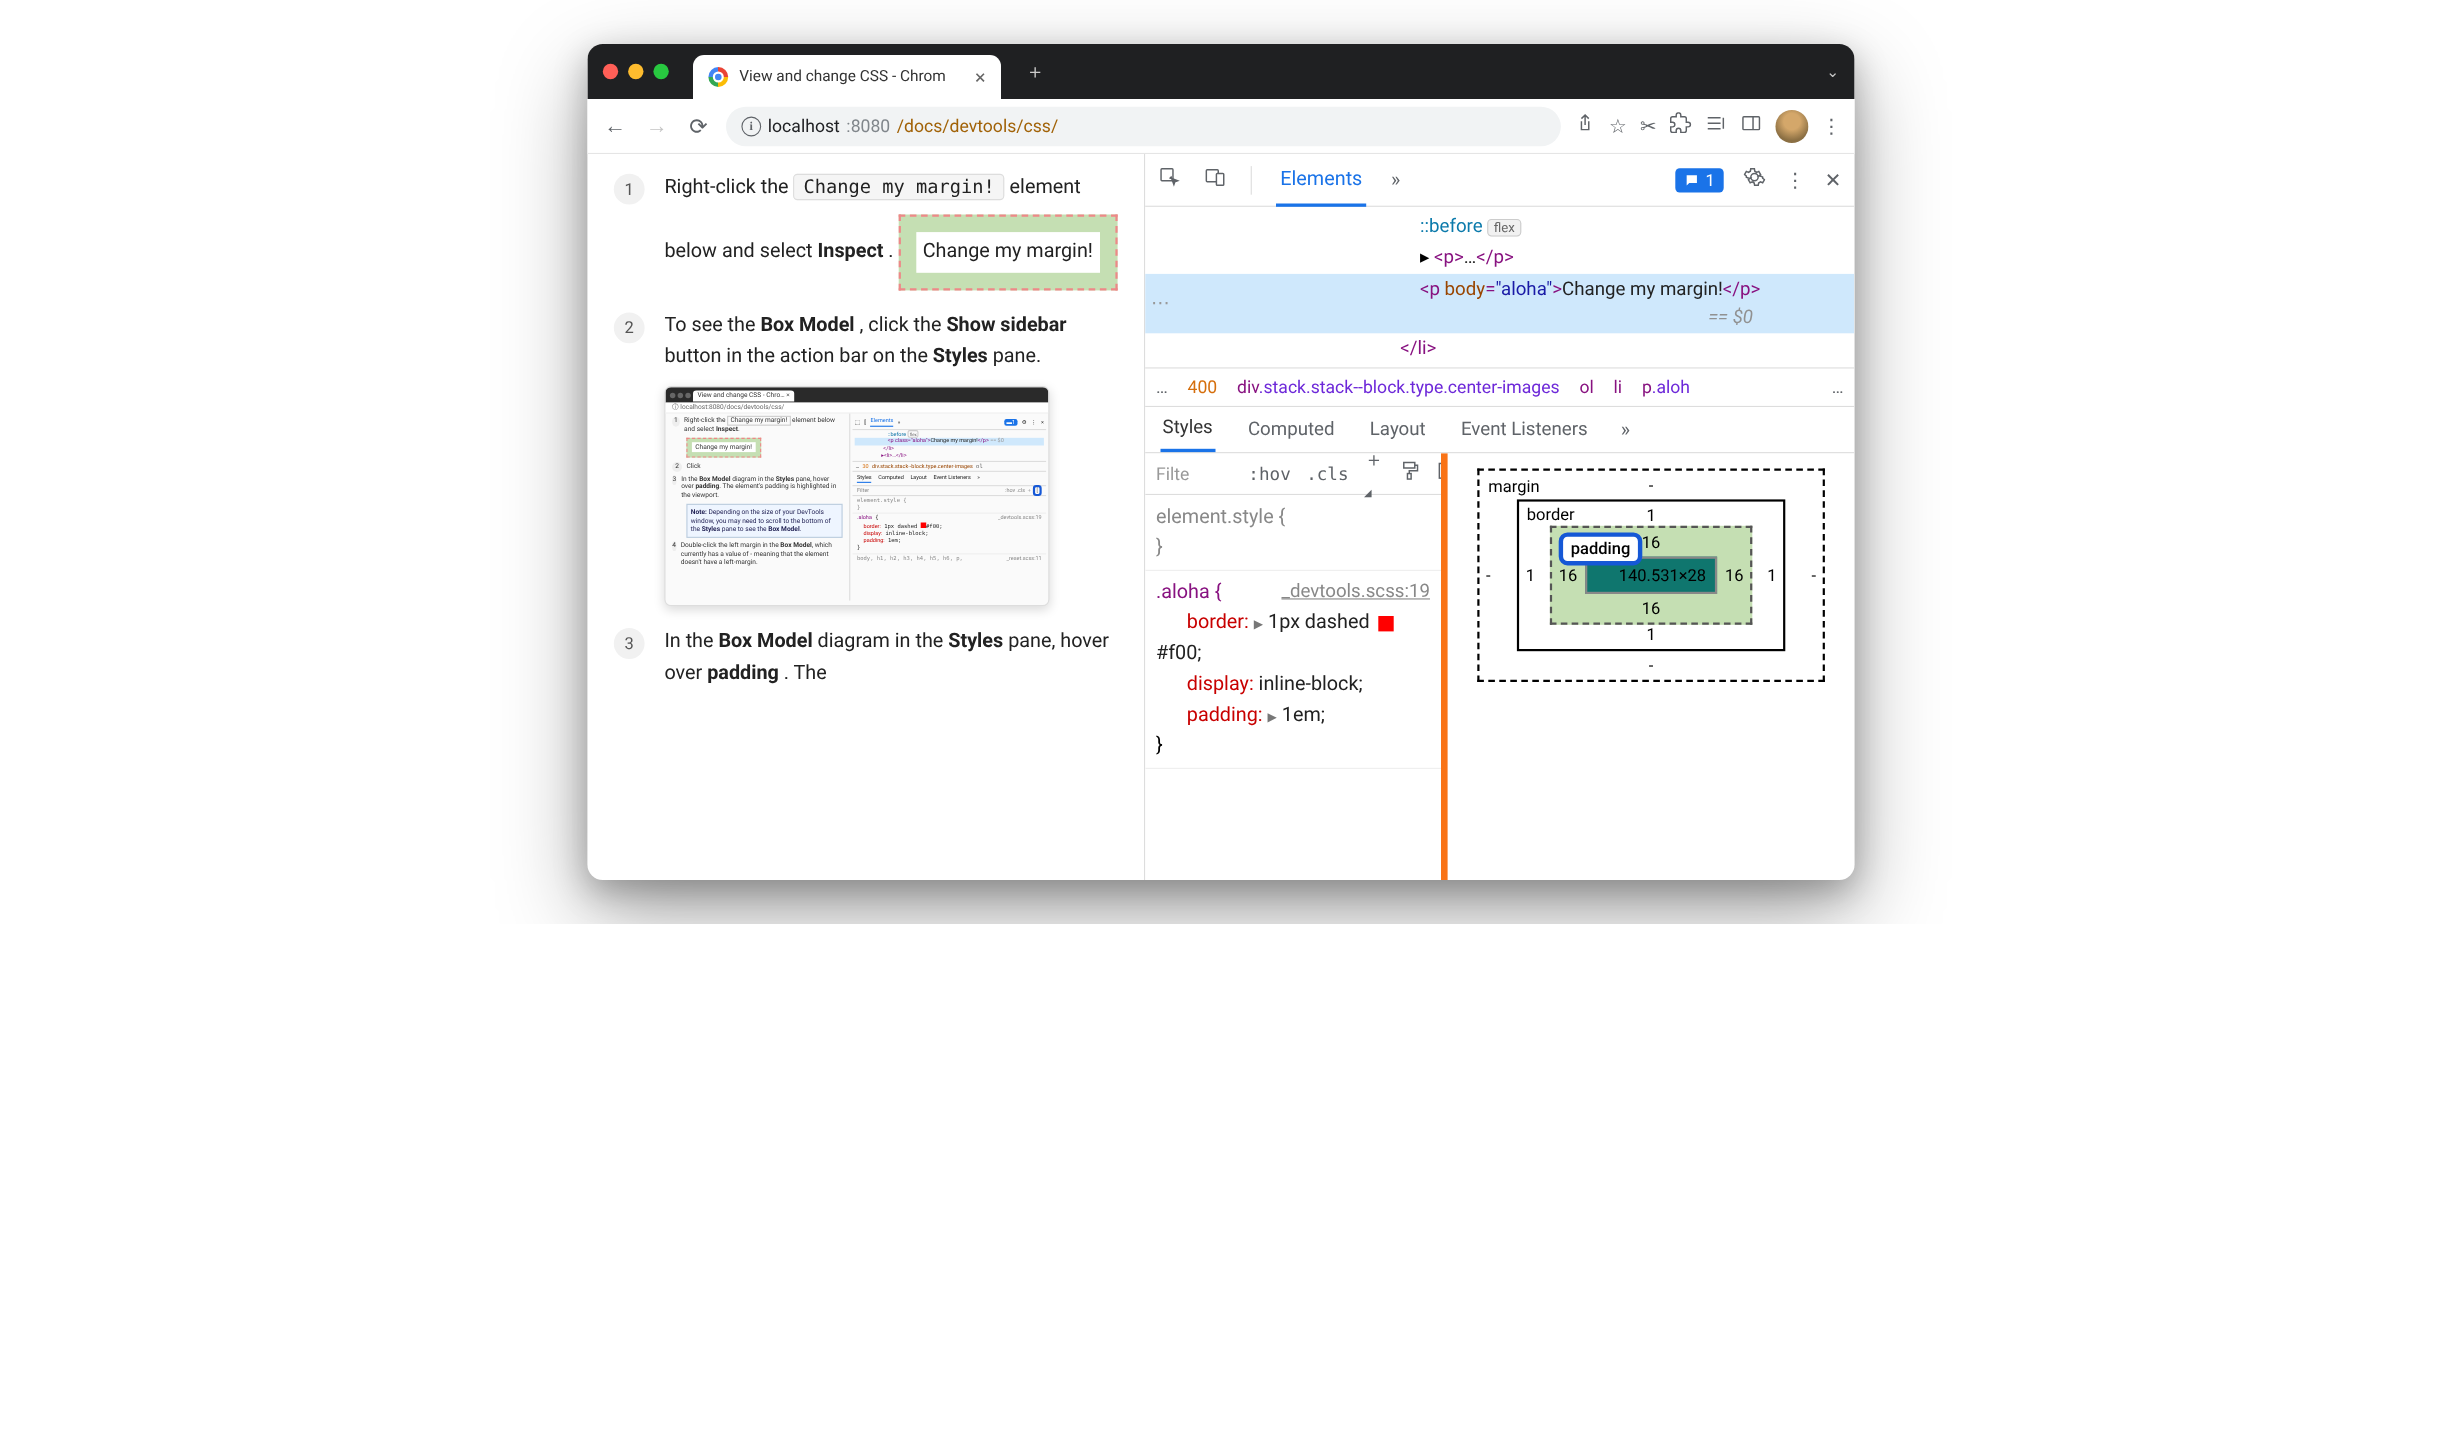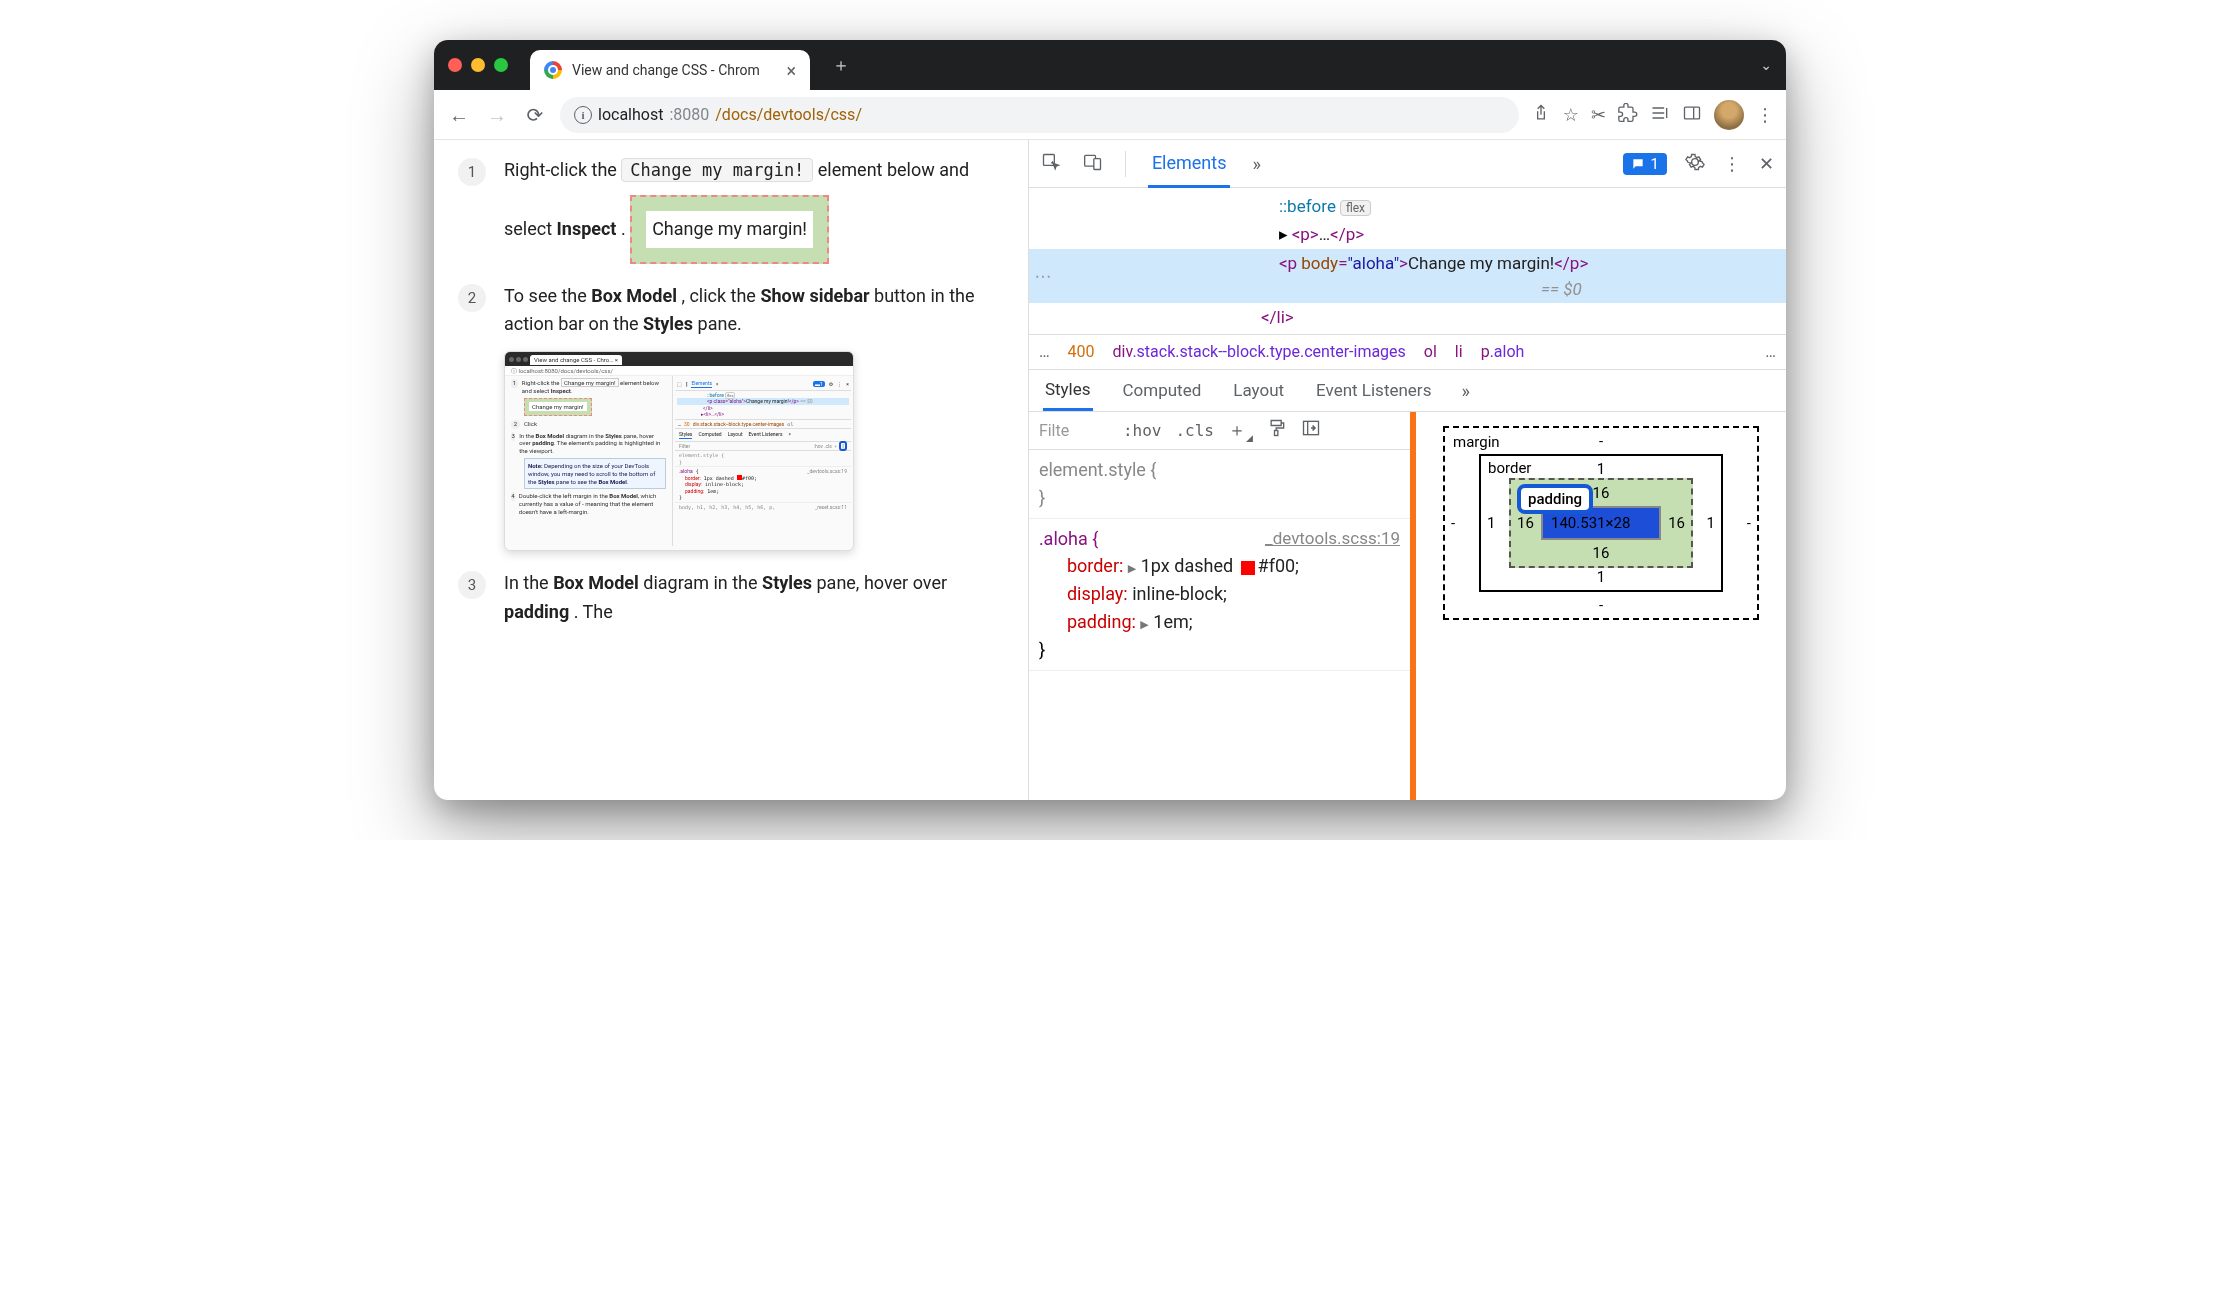--- a/index.html
+++ b/index.html
@@ -1,17 +1,17 @@
 <!DOCTYPE html>
 <html><head>
 <meta charset="utf-8">
 <style>
 *{box-sizing:border-box;margin:0;padding:0;font-family:-apple-system,BlinkMacSystemFont,"Segoe UI",Roboto,sans-serif}
 body{background:#fff;display:flex;align-items:flex-start;justify-content:center;padding:40px}
-.window{width:1352px;height:760px;background:#fff;border-radius:14px;box-shadow:0 30px 80px rgba(0,0,0,.35),0 10px 30px rgba(0,0,0,.25);overflow:hidden;display:flex;flex-direction:column}
+.window{width:1152px;height:760px;background:#fff;border-radius:14px;box-shadow:0 30px 80px rgba(0,0,0,.35),0 10px 30px rgba(0,0,0,.25);overflow:hidden;display:flex;flex-direction:column}
 .tabbar{background:#1f2022;height:50px;display:flex;align-items:center;padding:0 14px;gap:10px}
 .traffic{display:flex;gap:9px;margin-right:12px}
 .dot{width:14px;height:14px;border-radius:50%}
 .dot.r{background:#ff5f57}.dot.y{background:#febc2e}.dot.g{background:#28c840}
 .tab{background:#fff;height:40px;margin-top:10px;border-radius:10px 10px 0 0;display:flex;align-items:center;padding:0 14px;gap:10px;min-width:280px}
 .favicon{width:18px;height:18px;border-radius:50%;background:conic-gradient(#ea4335 0 90deg,#fbbc05 90deg 180deg,#34a853 180deg 270deg,#4285f4 270deg);position:relative}
 .favicon::after{content:"";position:absolute;inset:4px;background:#fff;border-radius:50%}
 .favicon::before{content:"";position:absolute;inset:6px;background:#4285f4;border-radius:50%;z-index:1}
 .tab-title{font-size:14px;color:#333;white-space:nowrap;overflow:hidden;text-overflow:ellipsis;flex:1}
 .tab-close{color:#666;font-size:18px}
@@ -79,21 +79,21 @@
 .swatch{display:inline-block;width:14px;height:14px;background:#f00;vertical-align:middle;margin:0 3px}
 .tri{color:#777;font-size:11px}
 .boxmodel{width:370px;padding:14px;display:flex;align-items:flex-start;justify-content:center}
 .bm-margin{border:2px dashed #000;padding:26px 34px;position:relative;font-size:15px}
 .bm-label{position:absolute;font-size:15px}
 .bm-margin>.bm-label{top:5px;left:8px}
 .bm-border{border:2px solid #000;padding:22px 28px;position:relative}
 .bm-border>.bm-label{top:3px;left:7px}
 .bm-padding{background:#c5dfb3;border:2px dashed #555;padding:26px 30px;position:relative}
 .bm-padding>.bm-label{top:4px;left:6px;background:#fff;border:4px solid #1558d6;border-radius:8px;padding:2px 7px;font-weight:500}
-.bm-content{background:#1d4ed8;border:2px solid #888;padding:6px 8px;font-size:15px;text-align:left;min-width:120px}
+.bm-content{background:#0f766e;border:2px solid #888;padding:6px 8px;font-size:15px;text-align:right;min-width:120px}
 .bm-val{position:absolute;font-size:15px}
 .vt{top:4px;left:50%;transform:translateX(-50%)}
 .vb{bottom:4px;left:50%;transform:translateX(-50%)}
 .vl{left:6px;top:50%;transform:translateY(-50%)}
 .vr{right:6px;top:50%;transform:translateY(-50%)}
 svg.icon{width:20px;height:20px;stroke:#5f6368;fill:none;stroke-width:1.6}
 </style>
 </head>
 <body>
 

